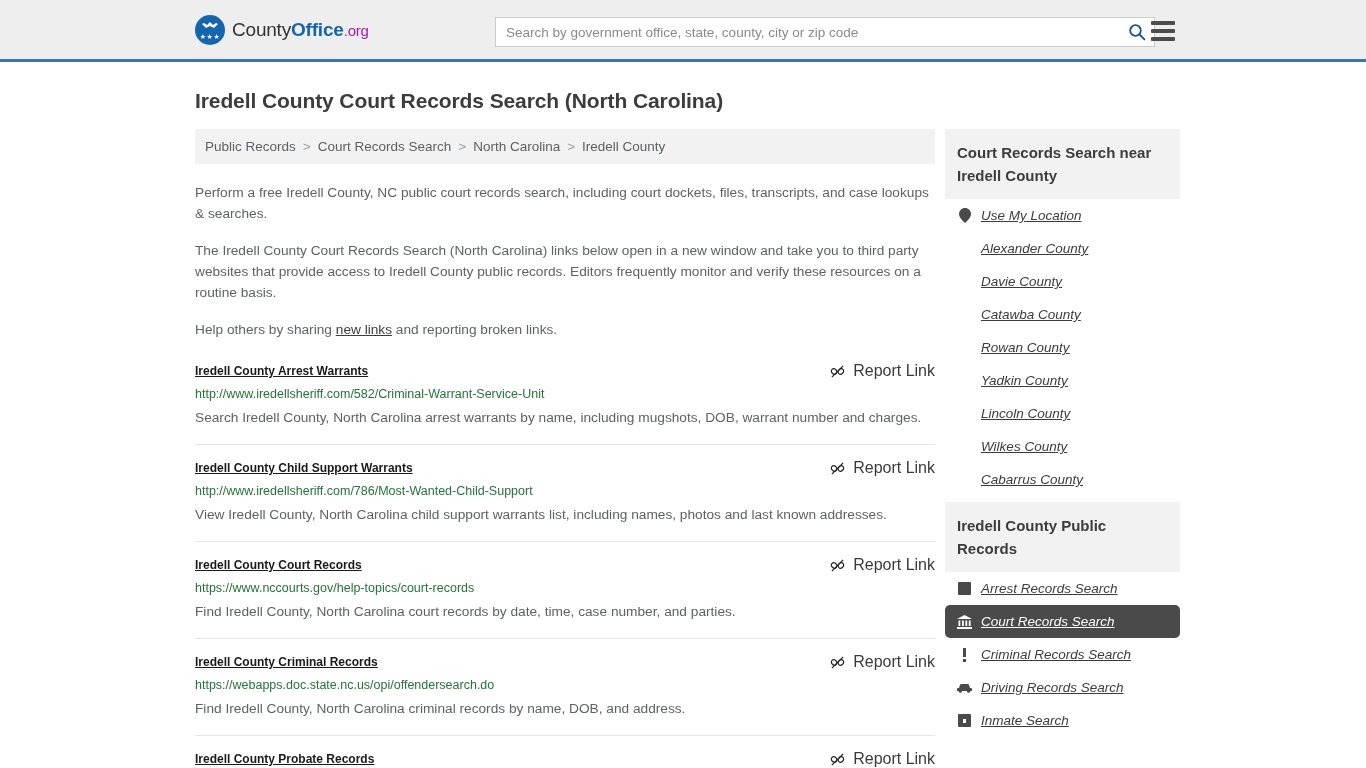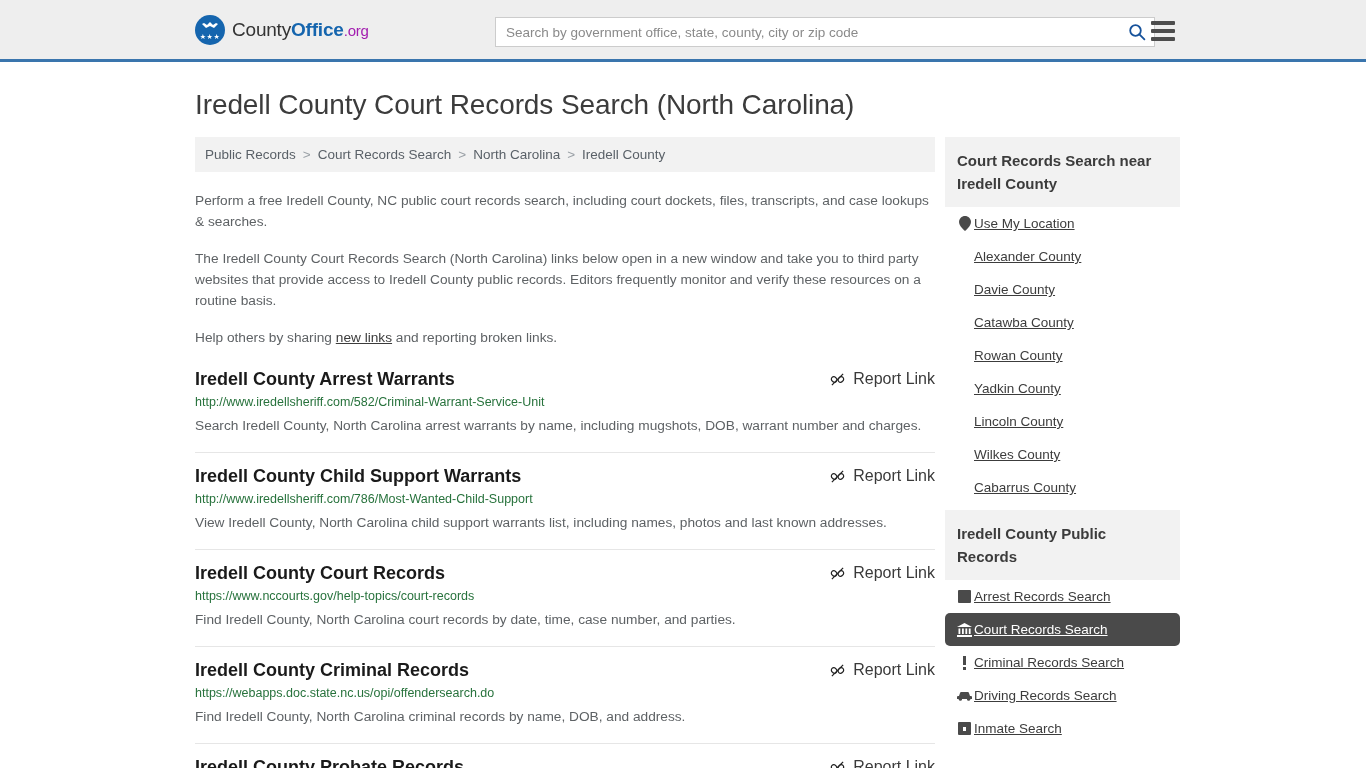--- a/index.html
+++ b/index.html
@@ -102,22 +102,22 @@
     background: #4d4d4d; border-radius: 1px;
   }
 
   
   .page {
     width: 1366px;
     padding: 0 195px 0 195px;
     position: relative;
   }
   .page-title {
-    font-size: 28px;
-    font-weight: normal;
+    font-size: 21px;
+    font-weight: bold;
     color: #3c3c3c;
     margin: 27px 0 16px 0;
     letter-spacing: -0.1px;
   }
 
   .columns { display: flex; align-items: flex-start; }
   .col-main { width: 740px; flex: 0 0 740px; }
   .col-side { width: 235px; flex: 0 0 235px; margin-left: 10px; }
 
   
@@ -159,23 +159,24 @@
     border-top: 1px solid #e6e6e6;
     padding: 14px 0 14px 0;
   }
   .result:first-child { border-top: 0; padding-top: 0; }
   .result-head {
     display: flex;
     align-items: flex-start;
     justify-content: space-between;
   }
   .result-title {
-    font-size: 18px;
+    font-size: 12px;
     font-weight: bold;
     color: #1a1a1a;
+    text-decoration: underline;
     cursor: pointer;
     line-height: 18px;
     text-align: center;
   }
   .report-link {
     display: flex;
     align-items: center;
     gap: 8px;
     color: #3a3a3a;
     font-size: 16px;
@@ -206,23 +207,24 @@
     padding: 12px 12px;
     font-size: 15px;
     font-weight: bold;
     color: #3c3c3c;
     line-height: 23px;
   }
   .side-list { padding: 0; margin: 0; list-style: none; }
   .side-item {
     display: flex;
     align-items: flex-end;
-    gap: 2px;
+    gap: 9px;
     padding: 9px 12px;
     font-size: 13.5px;
+    font-style: italic;
   }
   .side-item a {
     color: #3c3c3c;
     text-decoration: underline;
     cursor: pointer;
   }
   .side-item.active {
     background: #4a4a4a;
     border-radius: 5px;
   }

